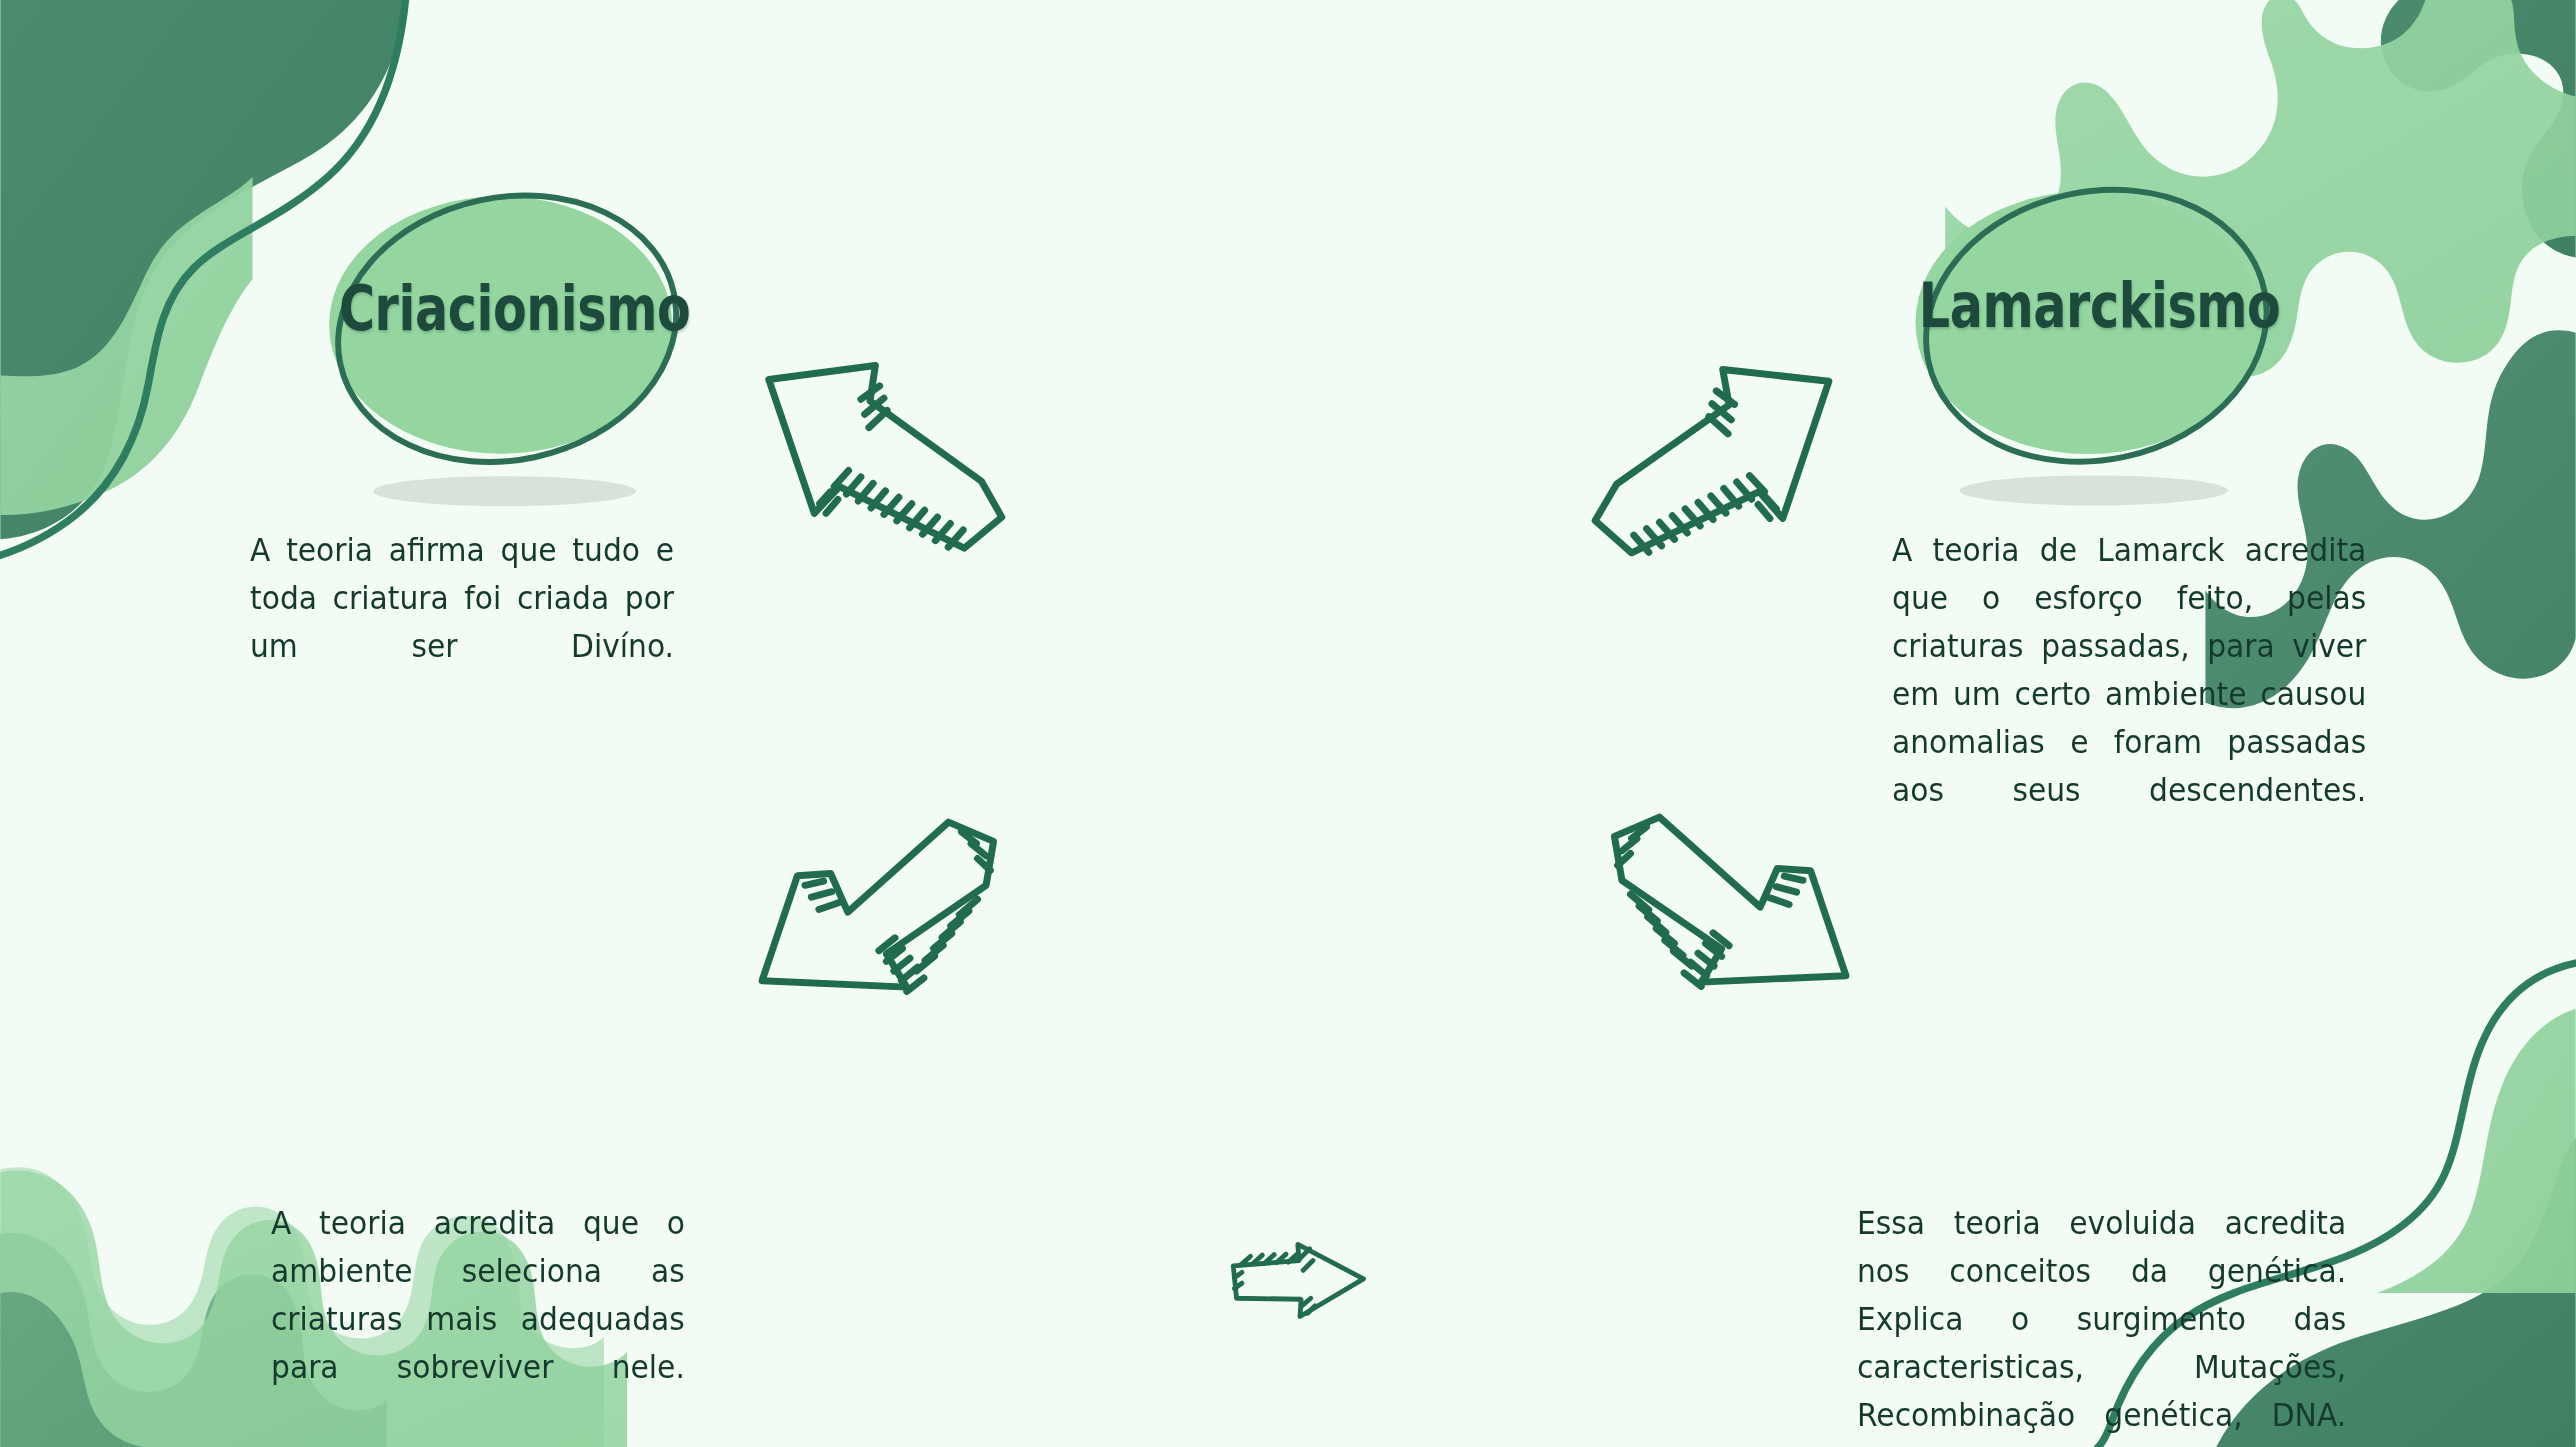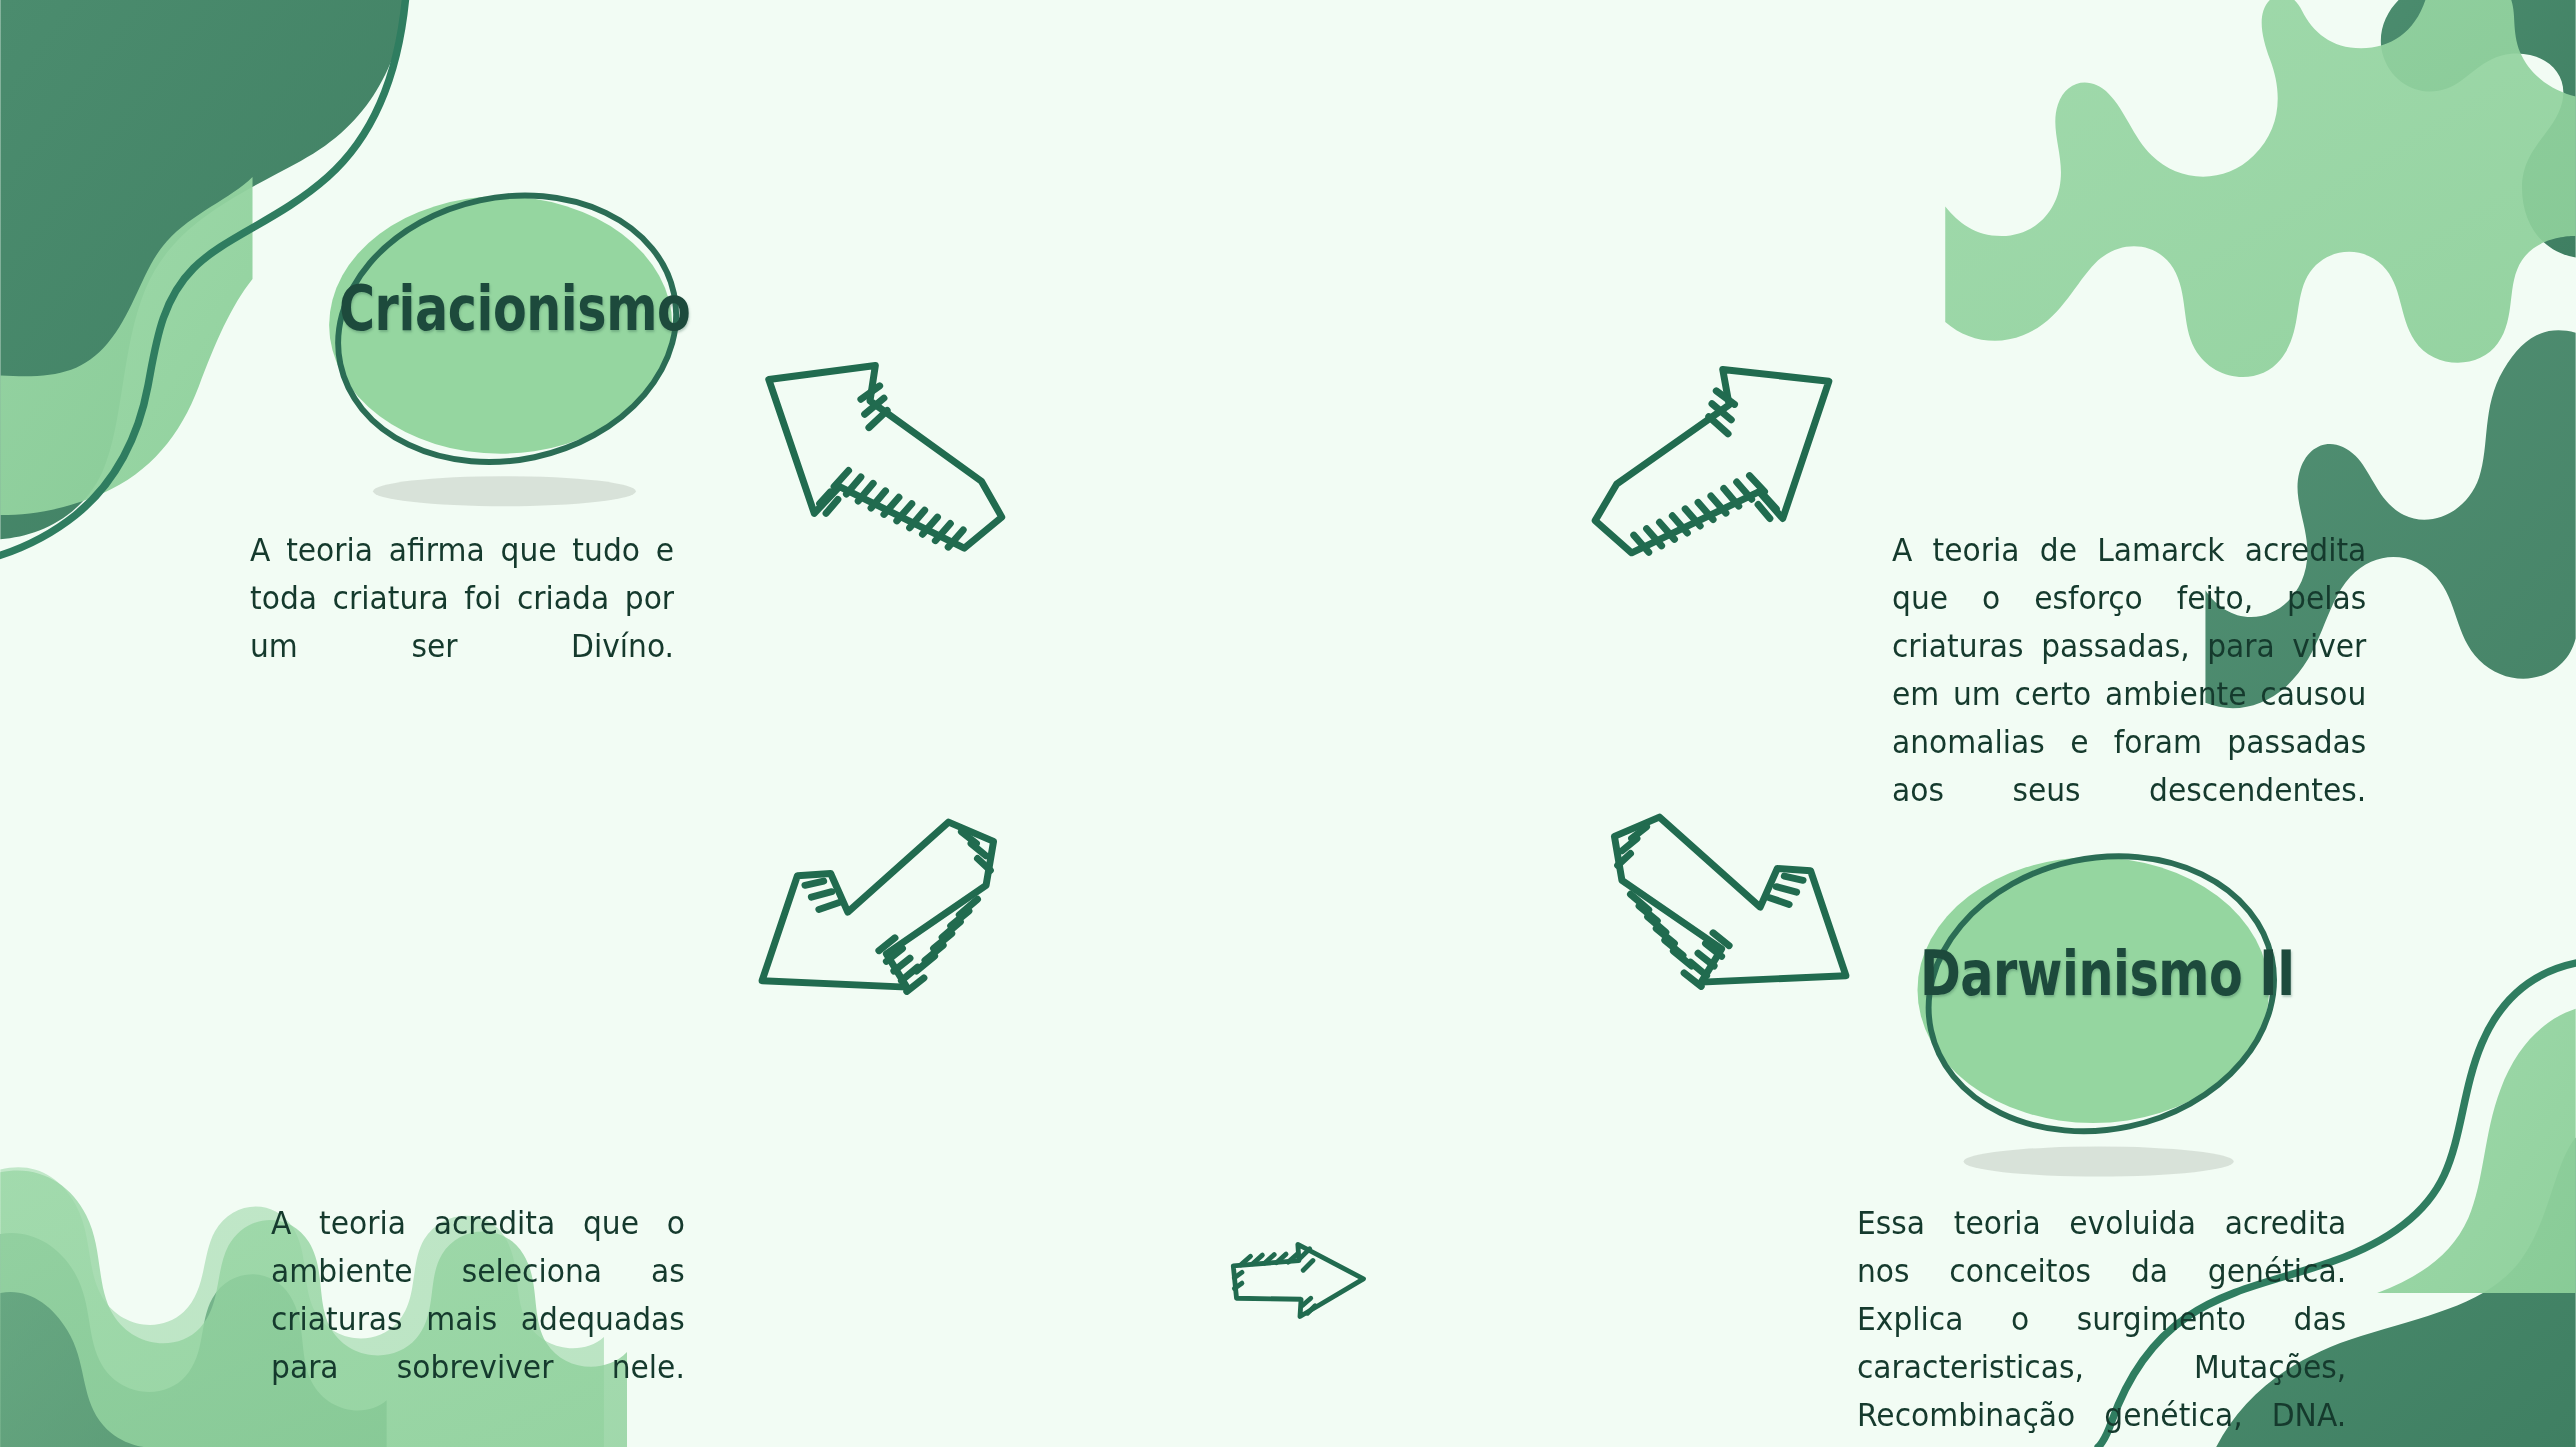--- a/index.html
+++ b/index.html
@@ -173,34 +173,34 @@
     <svg class="node-svg" width="445" height="333" viewBox="0 0 830 620">
       <ellipse cx="400" cy="565" rx="245" ry="28" fill="#cdd7cd" opacity="0.70"></ellipse>
       <ellipse cx="393" cy="255" rx="320" ry="240" fill="#95d6a0"></ellipse>
       <ellipse cx="405" cy="262" rx="318" ry="245" fill="none" stroke="#2b6d55" stroke-width="11" transform="rotate(-12 405 262)"></ellipse>
     </svg>
     <div class="node-title" style="top:89px; font-size:63px;">Criacionismo</div>
   </div>
 
   <p class="desc" style="left:250px; top:494px; width:456px;">A teoria afirma que tudo e toda criatura foi criada por um ser Divíno.</p>
 
+  <div class="node" id="node-lamarckismo" style="left:1868px; top:182px; width:462px; height:306px;">
+    <svg class="node-svg" width="462" height="338" viewBox="0 0 860 630">
+      <ellipse cx="420" cy="575" rx="250" ry="28" fill="#cdd7cd" opacity="0.70"></ellipse>
+      <ellipse cx="410" cy="262" rx="322" ry="245" fill="#95d6a0"></ellipse>
+      <ellipse cx="425" cy="268" rx="320" ry="250" fill="none" stroke="#2b6d55" stroke-width="11" transform="rotate(-12 425 268)"></ellipse>
+    </svg>
+    <div class="node-title" style="top:92px; font-size:63px;">Lamarckismo</div>
+  </div>
 
   <p class="desc" style="left:1892px; top:494px; width:510px;">A teoria de Lamarck acredita que o esforço feito, pelas criaturas passadas, para viver em um certo ambiente causou anomalias e foram passadas aos seus descendentes.</p>
 
 
   <p class="desc" style="left:271px; top:1167px; width:445px;">A teoria acredita que o ambiente seleciona as criaturas mais adequadas para sobreviver nele.</p>
 
-  <div class="node" id="node-darwinismo-ii" style="left:1868px; top:848px; width:472px; height:311px;">
-    <svg class="node-svg" width="472" height="343" viewBox="0 0 880 640">
-      <ellipse cx="430" cy="585" rx="252" ry="28" fill="#cdd7cd" opacity="0.70"></ellipse>
-      <ellipse cx="420" cy="265" rx="328" ry="248" fill="#95d6a0"></ellipse>
-      <ellipse cx="435" cy="272" rx="325" ry="253" fill="none" stroke="#2b6d55" stroke-width="11" transform="rotate(-12 435 272)"></ellipse>
-    </svg>
-    <div class="node-title" style="top:94px; font-size:63px;">Darwinismo II</div>
-  </div>
 
   <p class="desc" style="left:1857px; top:1167px; width:526px;">Essa teoria evoluida acredita nos conceitos da genética. Explica o surgimento das caracteristicas, Mutações, Recombinação genética, DNA.</p>
 
   <svg class="arrow" style="left:751px; top:343px; width:268px; height:225px;" viewBox="0 0 500 420">
     <g fill="none" stroke="#216b4f" stroke-width="13" stroke-linejoin="round" stroke-linecap="round">
       <path d="M33,68 L232,42 L222,108 L430,258 L468,325 L398,383 L165,268 L118,318 Z"></path>
 
       <path d="M205,105 L240,80"></path>
       <path d="M212,133 L248,103"></path>
       <path d="M220,158 L254,126"></path>

